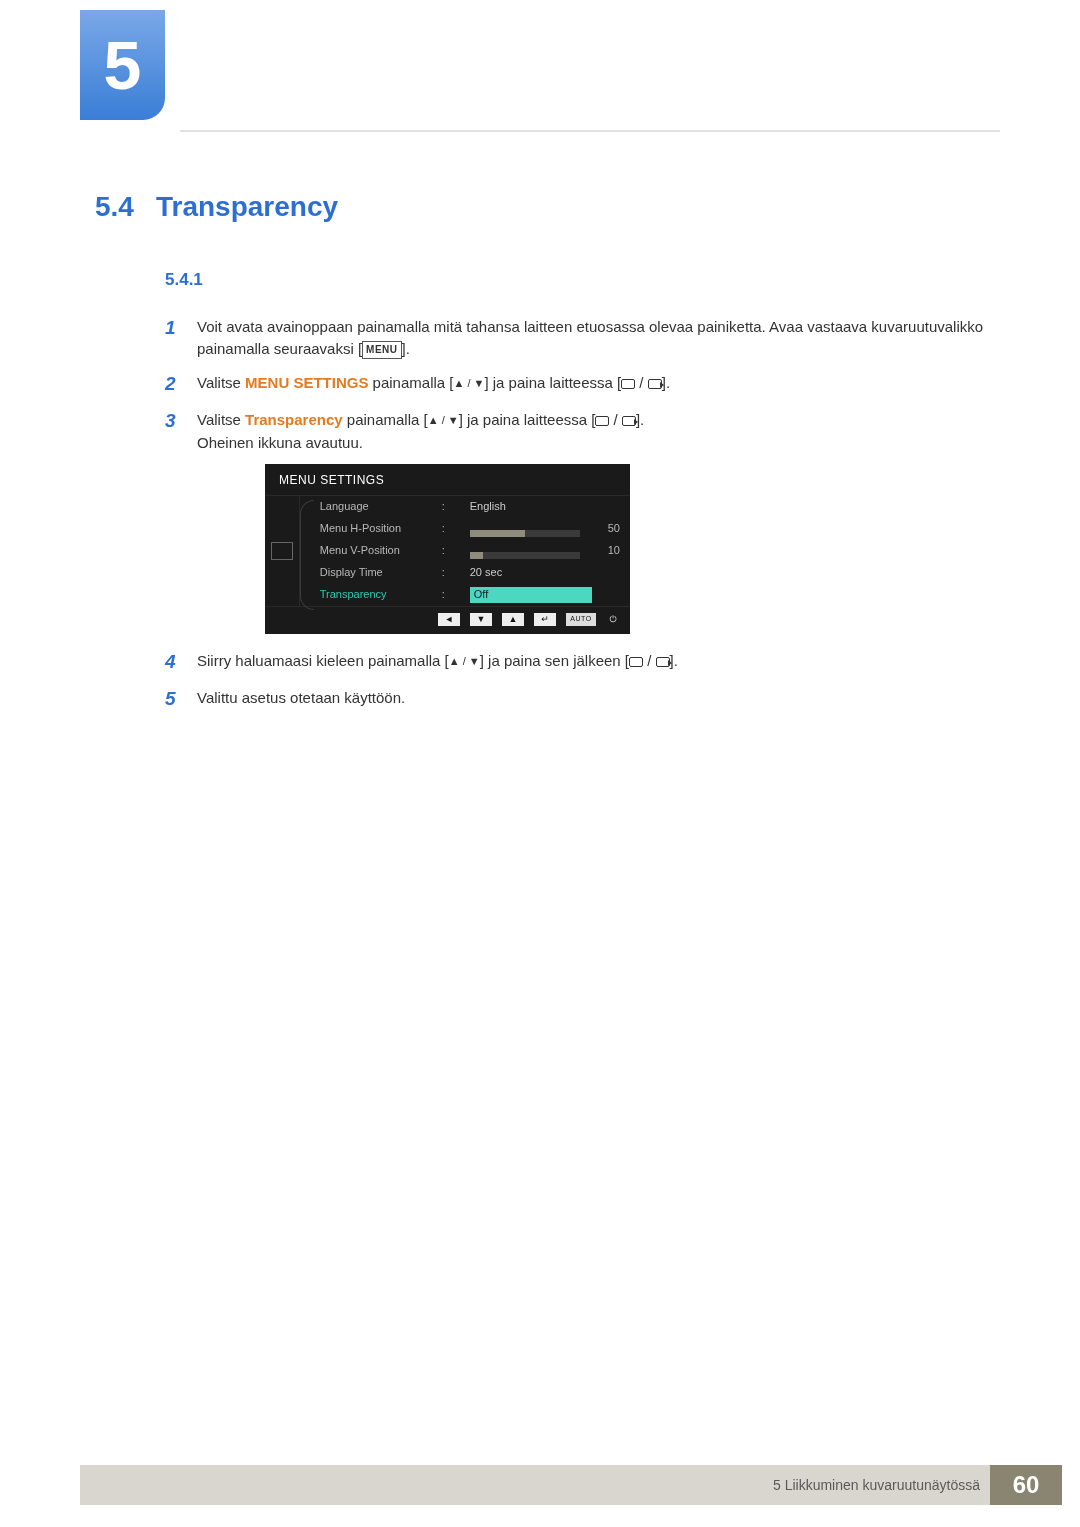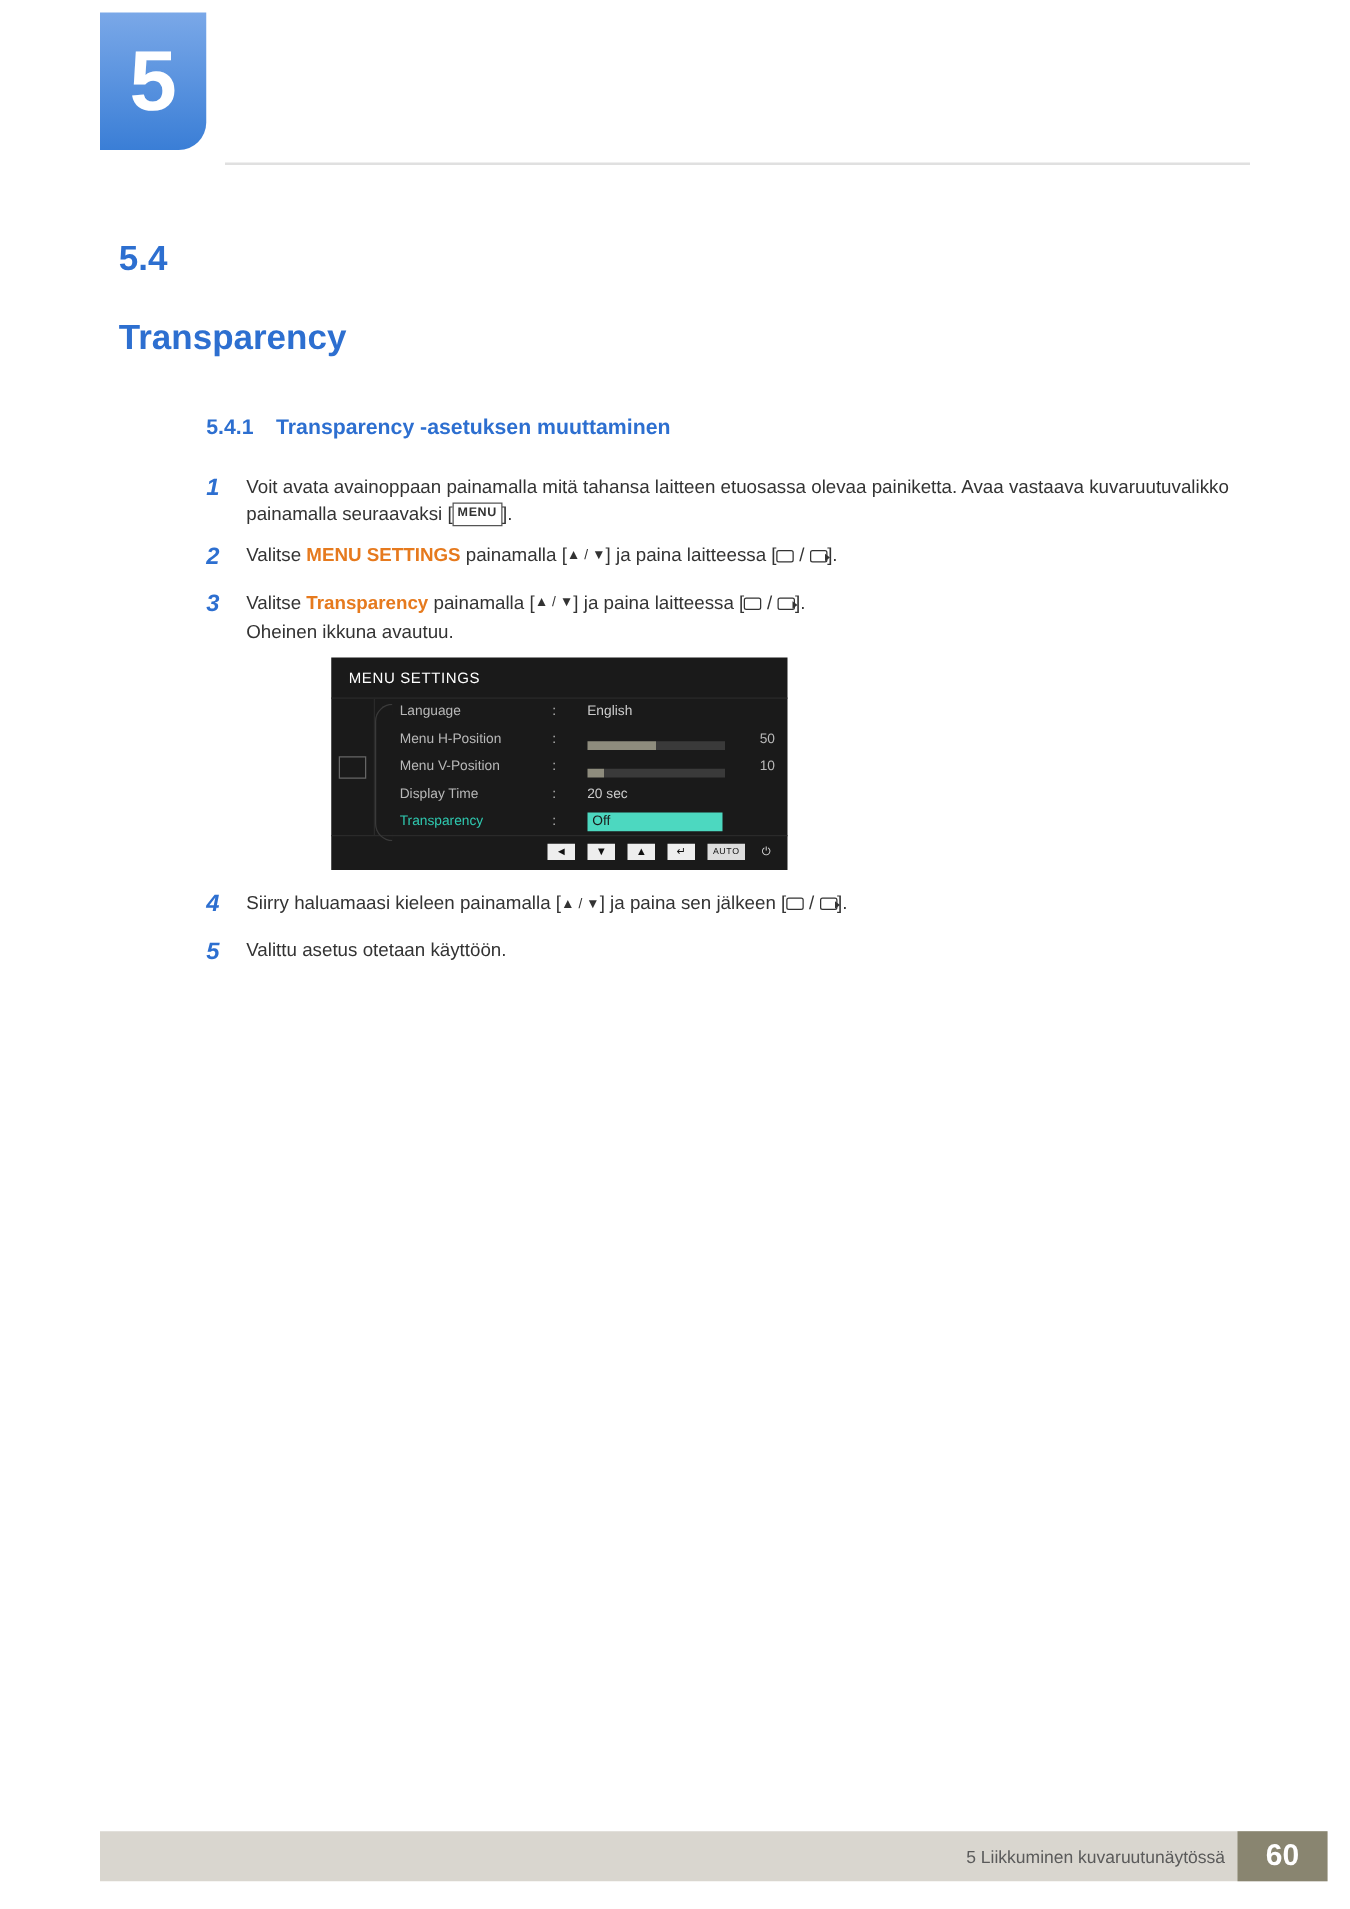--- a/index.html
+++ b/index.html
@@ -41,21 +41,20 @@
   .content {
     padding: 55px 95px 0 95px;
     font-size: 15px;
     line-height: 1.45;
   }
   .section-row {
     display: flex;
     align-items: baseline;
     gap: 22px;
     margin-bottom: 40px;
-    flex-direction: column;
   }
   .section-num {
     color: #2d6fd0;
     font-size: 28px;
     font-weight: bold;
   }
   .section-title {
     color: #2d6fd0;
     font-size: 28px;
     font-weight: bold;
@@ -182,21 +181,21 @@
     background: linear-gradient(to right,#8e8c7d 50%,#3a3a3a 50%);
     display: inline-block;
   }
   .osd-bar.small { background: linear-gradient(to right,#8e8c7d 12%,#3a3a3a 12%); }
   .osd-row.sel .osd-label { color: #2fc9b0; }
   .osd-highlight {
     background: #4cd8c0;
     color: #1a1a1a;
     padding: 0 4px;
     display: inline-block;
-    width: 108px;
+    width: 122px;
   }
   .osd-opts { padding: 0 10px 6px 128px; }
   .osd-on { color: #3da392; padding-left:24px; }
   .osd-footer {
     display: flex;
     justify-content: flex-end;
     gap: 10px;
     padding: 6px 10px 4px 0;
     border-top: 1px solid #2a2a2a;
   }
@@ -247,21 +246,20 @@
 
 <div class="content">
   <div class="section-row">
     <div class="section-num">5.4</div>
     <div class="section-title">Transparency</div>
   </div>
 
 
   <div class="subsection-row">
     <span>5.4.1</span>
-    <span>Transparency -asetuksen muuttaminen</span>
   </div>
 
   <div class="steps">
 
     <div class="step">
       <div class="step-num">1</div>
       <div class="step-text">
         <span>Voit avata avainoppaan painamalla mitä tahansa laitteen etuosassa olevaa painiketta. Avaa vastaava kuvaruutuvalikko painamalla seuraavaksi [</span><span class="menu-box">MENU</span><span>].</span>
       </div>
     </div>

